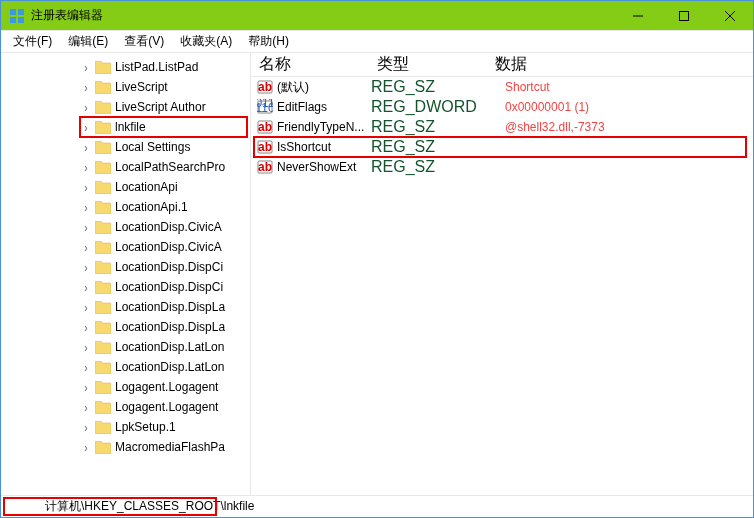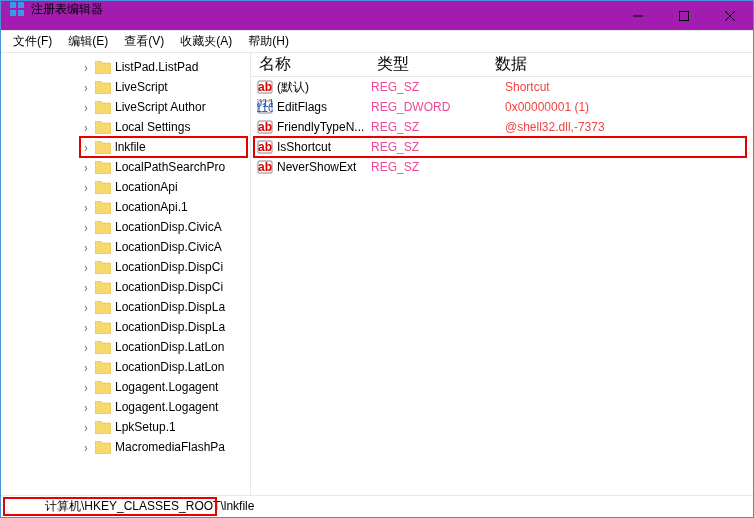--- a/index.html
+++ b/index.html
@@ -1,17 +1,17 @@
 <!DOCTYPE html>
 <html><head>
 <meta charset="utf-8">
 <style>
 * { margin: 0; padding: 0; box-sizing: border-box; font-family: "Microsoft YaHei", "Segoe UI", sans-serif; font-size: 12px; }
 body { background: #fff; width: 754px; height: 518px; overflow: hidden; border: 1px solid #4a90d9; position: relative; }
-.titlebar { height: 30px; display: flex; background: #a21caf; border-bottom: 1px solid #e8e8e8; }
+.titlebar { height: 30px; display: flex; align-items: center; background: #84cc16; border-bottom: 1px solid #e8e8e8; }
 .app-icon { width: 16px; height: 16px; margin: 0 6px 0 8px; }
 .title { flex: 1; font-size: 12px; color: #000; }
 .win-controls { display: flex; }
 .win-btn { width: 46px; height: 30px; display: flex; align-items: center; justify-content: center; color: #000; }
 .menubar { height: 22px; display: flex; align-items: center; padding: 0 4px; border-bottom: 1px solid #e8e8e8; }
 .menu-item { padding: 2px 8px; font-size: 12px; color: #000; }
 .content { display: flex; height: calc(100% - 30px - 22px - 22px); padding-left: 32px; }
 .tree-pane { width: 218px; border-right: 1px solid #e8e8e8; overflow: hidden; background: #fff; }
 .list-pane { flex: 1; overflow: hidden; background: #fff; position: relative; }
 .tree { padding: 4px 0; }
@@ -25,21 +25,21 @@
 .tree-row.selected .hl { position: absolute; left: 46px; right: 2px; top: -1px; bottom: -1px; border: 2px solid #e60000; pointer-events: none; }
 .list-header { display: flex; height: 24px; border-bottom: 1px solid #e8e8e8; align-items: center; }
 .col { padding: 0 8px; color: #000; font-size: 16px; }
 .col-name { width: 118px; }
 .col-type { width: 118px; }
 .col-data { flex: 1; }
 .list-body { }
 .list-row { display: flex; align-items: center; height: 20px; position: relative; }
 .list-row .val-icon { width: 16px; height: 16px; margin: 0 4px 0 6px; flex-shrink: 0; }
 .list-row .name { width: 94px; font-size: 12px; color: #000; white-space: nowrap; overflow: hidden; text-overflow: ellipsis; }
-.list-row .type { width: 118px; font-size: 12px; color: #ec4899; }
+.list-row .type { width: 118px; font-size: 16px; color: #14532d; }
 .list-row .data { flex: 1; font-size: 12px; color: #ef4444; margin-left: 16px; }
 .list-row.highlighted::after { content: ""; position: absolute; left: 2px; right: 6px; top: -1px; bottom: -1px; border: 2px solid #e60000; pointer-events: none; }
 .statusbar { height: 22px; border-top: 1px solid #e8e8e8; display: flex; align-items: center; padding: 0 4px; position: relative; }
 .status-text { font-size: 12px; color: #000; padding-left: 40px; }
 .status-hl { position: absolute; left: 2px; top: 1px; bottom: 1px; width: 214px; border: 2px solid #e60000; pointer-events: none; }
 </style>
 </head>
 <body>
 
 <div class="titlebar">
@@ -95,34 +95,34 @@
           </svg>
           <span class="tree-label">LiveScript</span>
         </div>
         <div class="tree-row has-child">
           <span class="exp"></span>
           <svg class="folder-icon" viewBox="0 0 16 13">
             <path d="M0 2 L0 12 Q0 13 1 13 L15 13 Q16 13 16 12 L16 3 Q16 2 15 2 L7 2 L6 0 L1 0 Q0 0 0 1 Z" fill="#f7d96f" stroke="#d9b23a" stroke-width="0.5"></path>
           </svg>
           <span class="tree-label">LiveScript Author</span>
         </div>
-        <div class="tree-row has-child">
-          <span class="exp"></span>
-          <svg class="folder-icon" viewBox="0 0 16 13">
-            <path d="M0 2 L0 12 Q0 13 1 13 L15 13 Q16 13 16 12 L16 3 Q16 2 15 2 L7 2 L6 0 L1 0 Q0 0 0 1 Z" fill="#f7d96f" stroke="#d9b23a" stroke-width="0.5"></path>
-          </svg>
-          <span class="tree-label">Local Settings</span>
-        </div>
         <div class="tree-row has-child selected">
           <span class="exp"></span>
           <svg class="folder-icon" viewBox="0 0 16 13">
             <path d="M0 2 L0 12 Q0 13 1 13 L15 13 Q16 13 16 12 L16 3 Q16 2 15 2 L7 2 L6 0 L1 0 Q0 0 0 1 Z" fill="#f7d96f" stroke="#d9b23a" stroke-width="0.5"></path>
           </svg>
           <span class="tree-label">lnkfile</span>
           <span class="hl"></span>
+        </div>
+        <div class="tree-row has-child">
+          <span class="exp"></span>
+          <svg class="folder-icon" viewBox="0 0 16 13">
+            <path d="M0 2 L0 12 Q0 13 1 13 L15 13 Q16 13 16 12 L16 3 Q16 2 15 2 L7 2 L6 0 L1 0 Q0 0 0 1 Z" fill="#f7d96f" stroke="#d9b23a" stroke-width="0.5"></path>
+          </svg>
+          <span class="tree-label">Local Settings</span>
         </div>
         <div class="tree-row has-child">
           <span class="exp"></span>
           <svg class="folder-icon" viewBox="0 0 16 13">
             <path d="M0 2 L0 12 Q0 13 1 13 L15 13 Q16 13 16 12 L16 3 Q16 2 15 2 L7 2 L6 0 L1 0 Q0 0 0 1 Z" fill="#f7d96f" stroke="#d9b23a" stroke-width="0.5"></path>
           </svg>
           <span class="tree-label">LocalPathSearchPro</span>
         </div>
         <div class="tree-row has-child">
           <span class="exp"></span>

